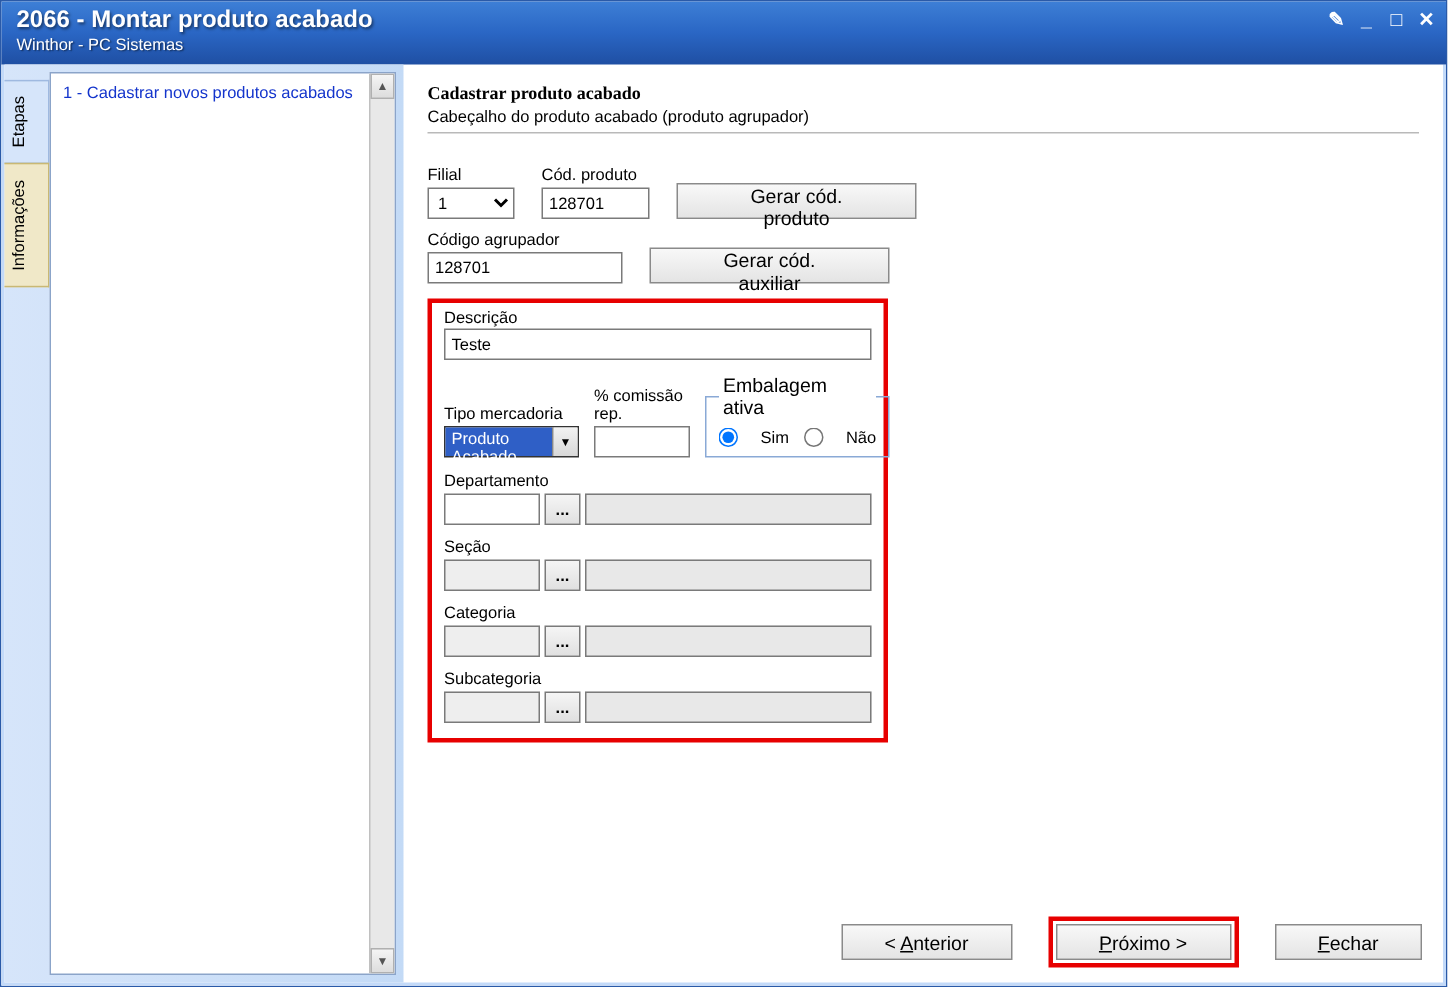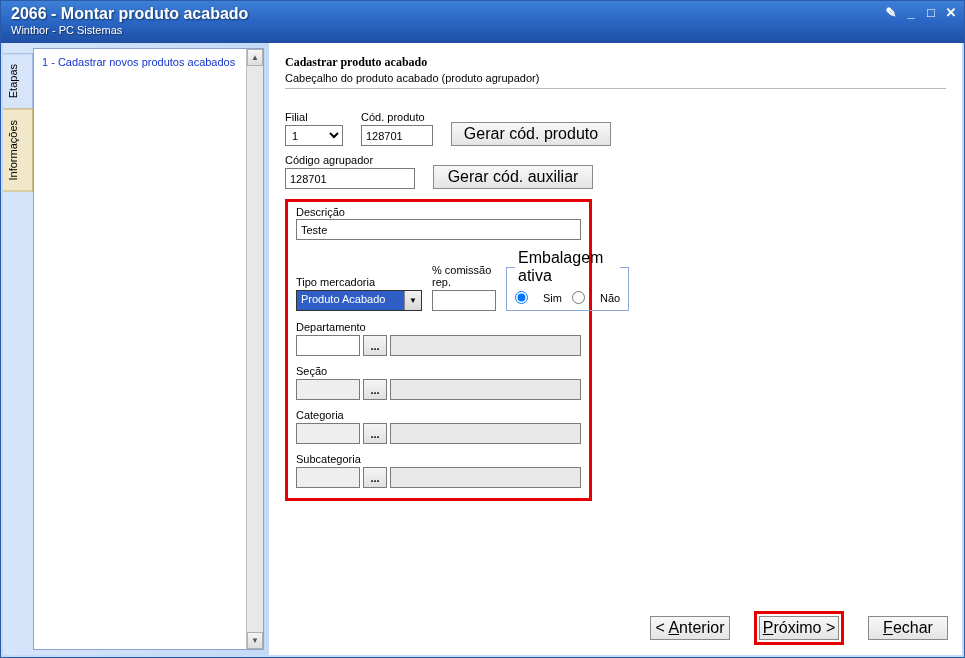--- a/index.html
+++ b/index.html
@@ -59,47 +59,47 @@
   .form-area { margin-top: 22px; }
   .row { display: flex; gap: 18px; margin-bottom: 10px; align-items:flex-end; }
   .field { display: flex; flex-direction: column; }
   .field label { margin-bottom: 2px; }
   .txt {
     height: 21px; border: 1px solid #7a7a7a; padding: 2px 4px; font-family: inherit; font-size: 11px; background:#fff;
   }
   .txt.readonly { background: #eee; }
   select.txt { padding: 1px 0 1px 2px; }
   .btn {
-    height: 24px; padding: 0 0; background: linear-gradient(#f8f8f8,#e4e4e4);
-    border: 1px solid #8a8a8a; cursor: pointer; font-family: inherit; font-size: 16px;
+    height: 24px; padding: 0 28px; background: linear-gradient(#f8f8f8,#e4e4e4);
+    border: 1px solid #8a8a8a; cursor: pointer; font-family: inherit; font-size: 13px;
   }
   .ellipsis-btn {
     width: 24px; height: 21px; border:1px solid #7a7a7a; background: linear-gradient(#f5f5f5,#e0e0e0);
     cursor:pointer; font-weight:bold; font-size:11px; padding:0;
   }
   
   .highlight-box {
     border: 3px solid #e70000; padding: 4px 8px 8px 8px; width: 307px;
   }
   
   .fieldset {
     border: 1px solid #8aa9d6; padding: 4px 8px 6px 8px; position: relative;
   }
-  .fieldset legend { padding: 0 3px; font-size: 16px; }
+  .fieldset legend { padding: 0 3px; font-size: 13px; }
   .radio-row { display:flex; gap:10px; align-items:center; margin-top:2px;}
   .radio-row label { display:flex; align-items:center; gap:15px; }
   
   .lookup-row { display:flex; gap:3px; margin-top:2px; }
   .lookup-row .code { width: 64px; }
   .lookup-row .desc { flex:1; background:#e8e8e8; }
   .section-col { margin-bottom:9px; }
   .section-col > label { display:block; margin-bottom:1px;}
   
   .merc-select {
-    border:1px solid #333; height:21px; display:flex; align-items:stretch; width:126px;
+    border:1px solid #333; height:21px; display:flex; align-items:stretch; width:90px;
   }
   .merc-select .val { flex:1; background:#2f5fc6; color:#fff; padding:2px 4px; }
   .merc-select .arrow {
     width:17px; background: linear-gradient(#f2f2f2,#d8d8d8); border-left:1px solid #888;
     display:flex; align-items:center; justify-content:center; font-size:8px;
   }
   
   .footer-buttons {
     position:absolute; bottom:10px; right:14px; display:flex; gap:24px; align-items:center;
   }

